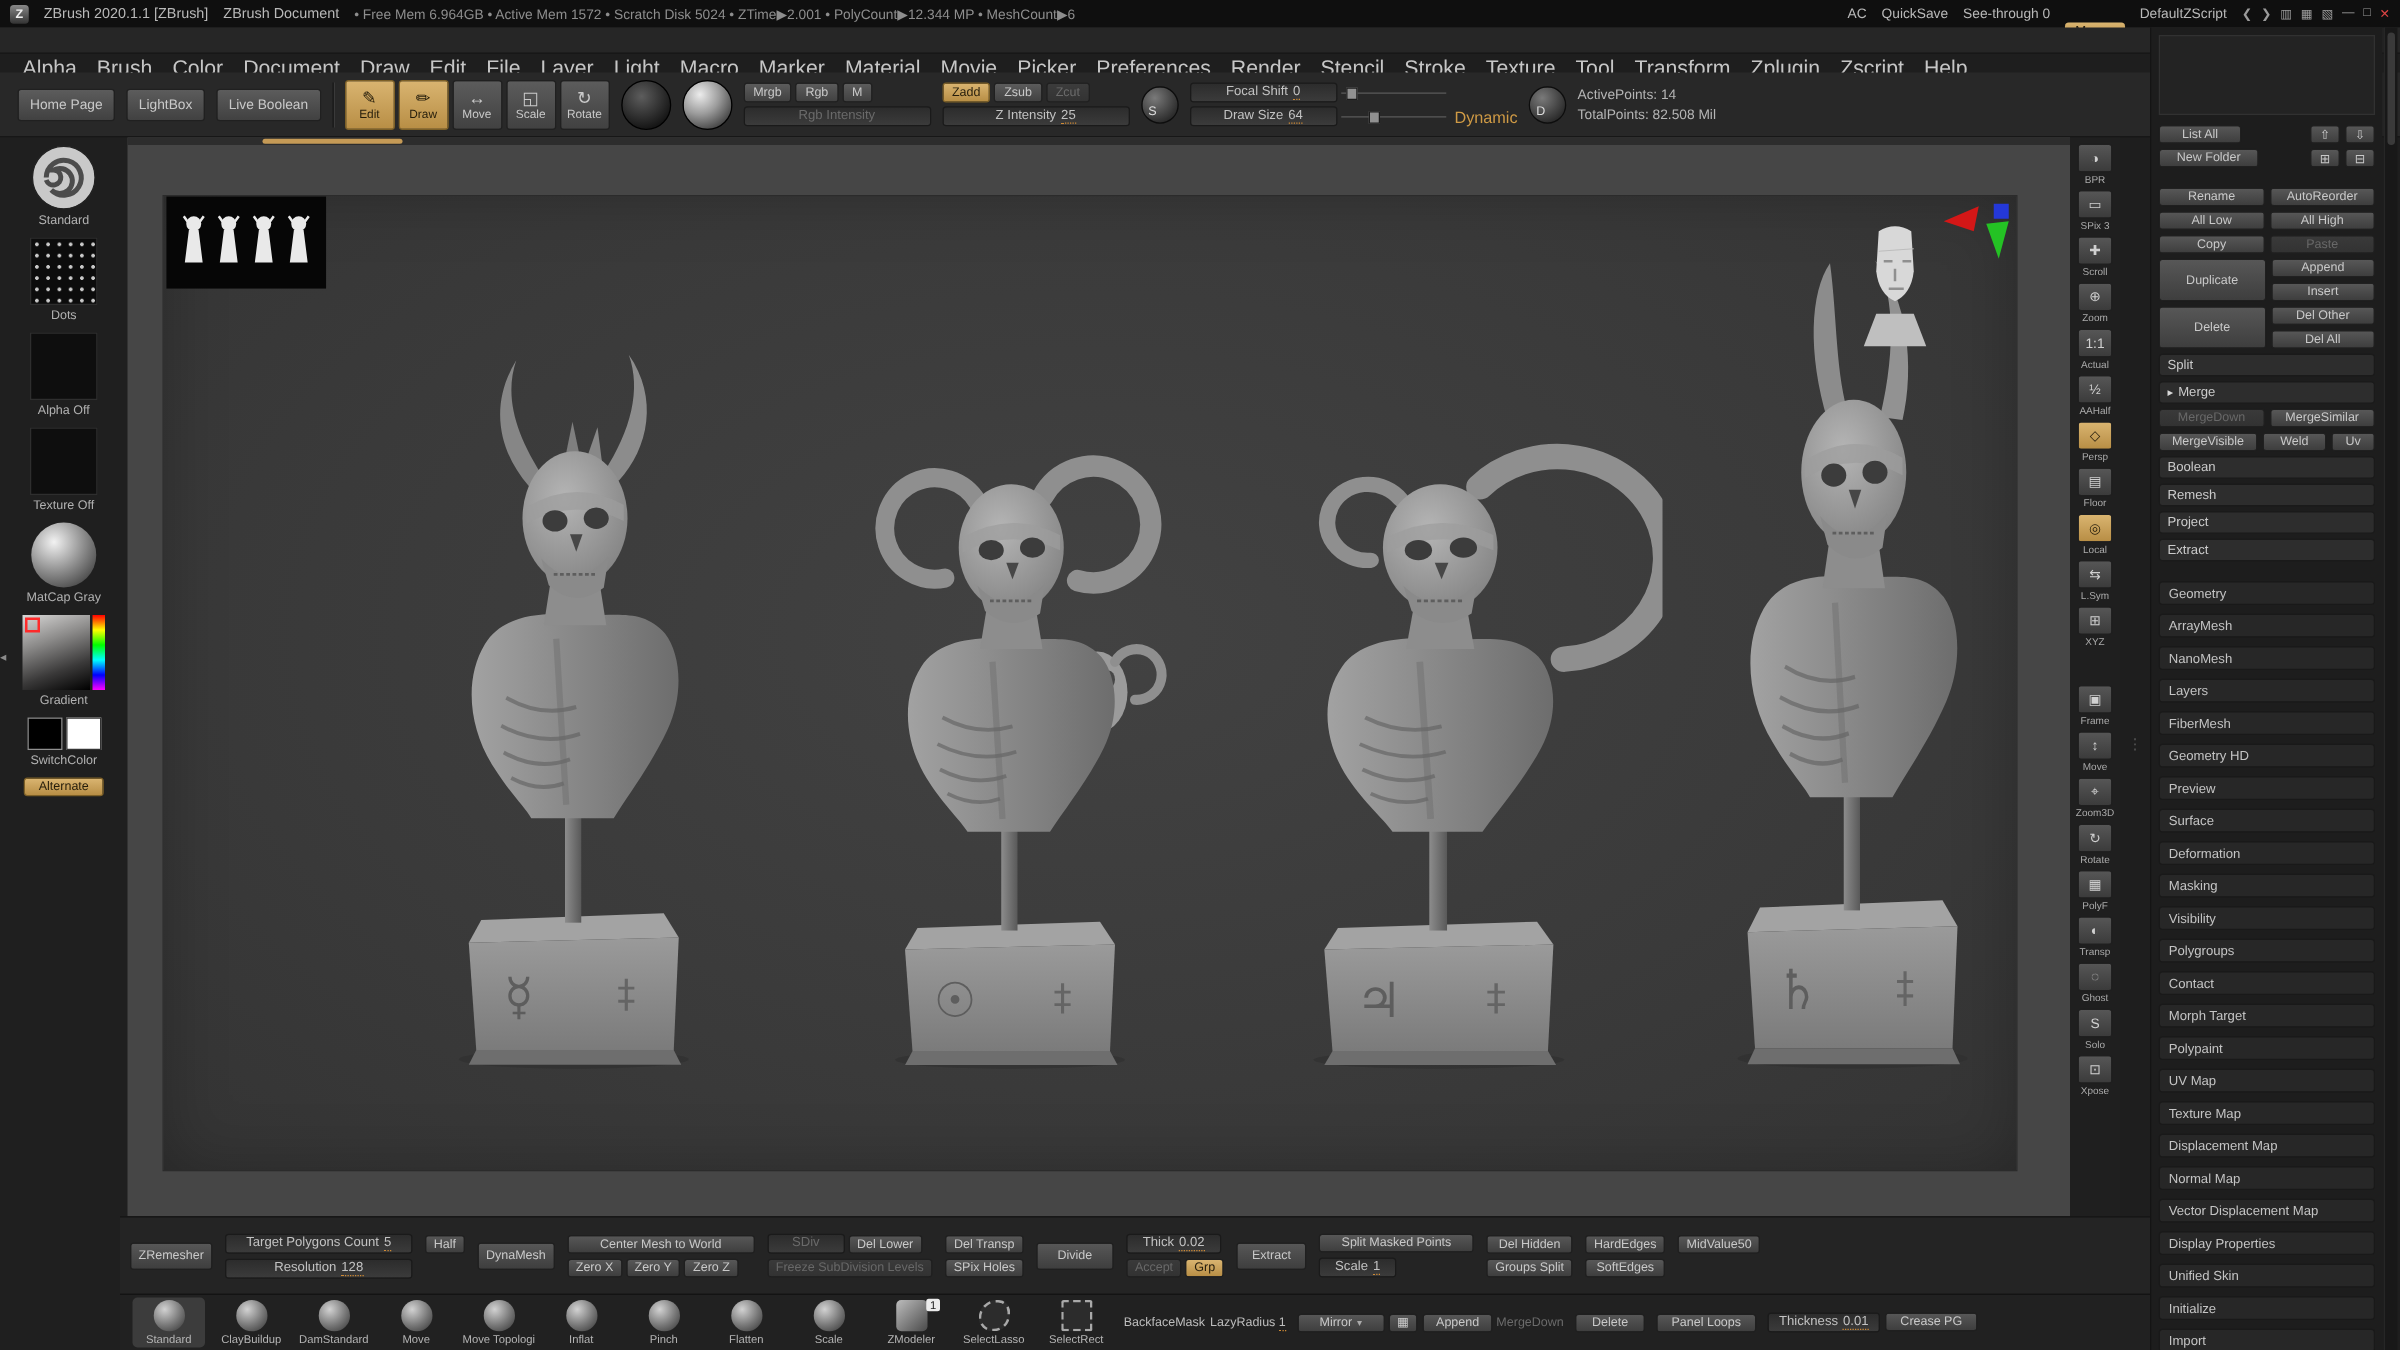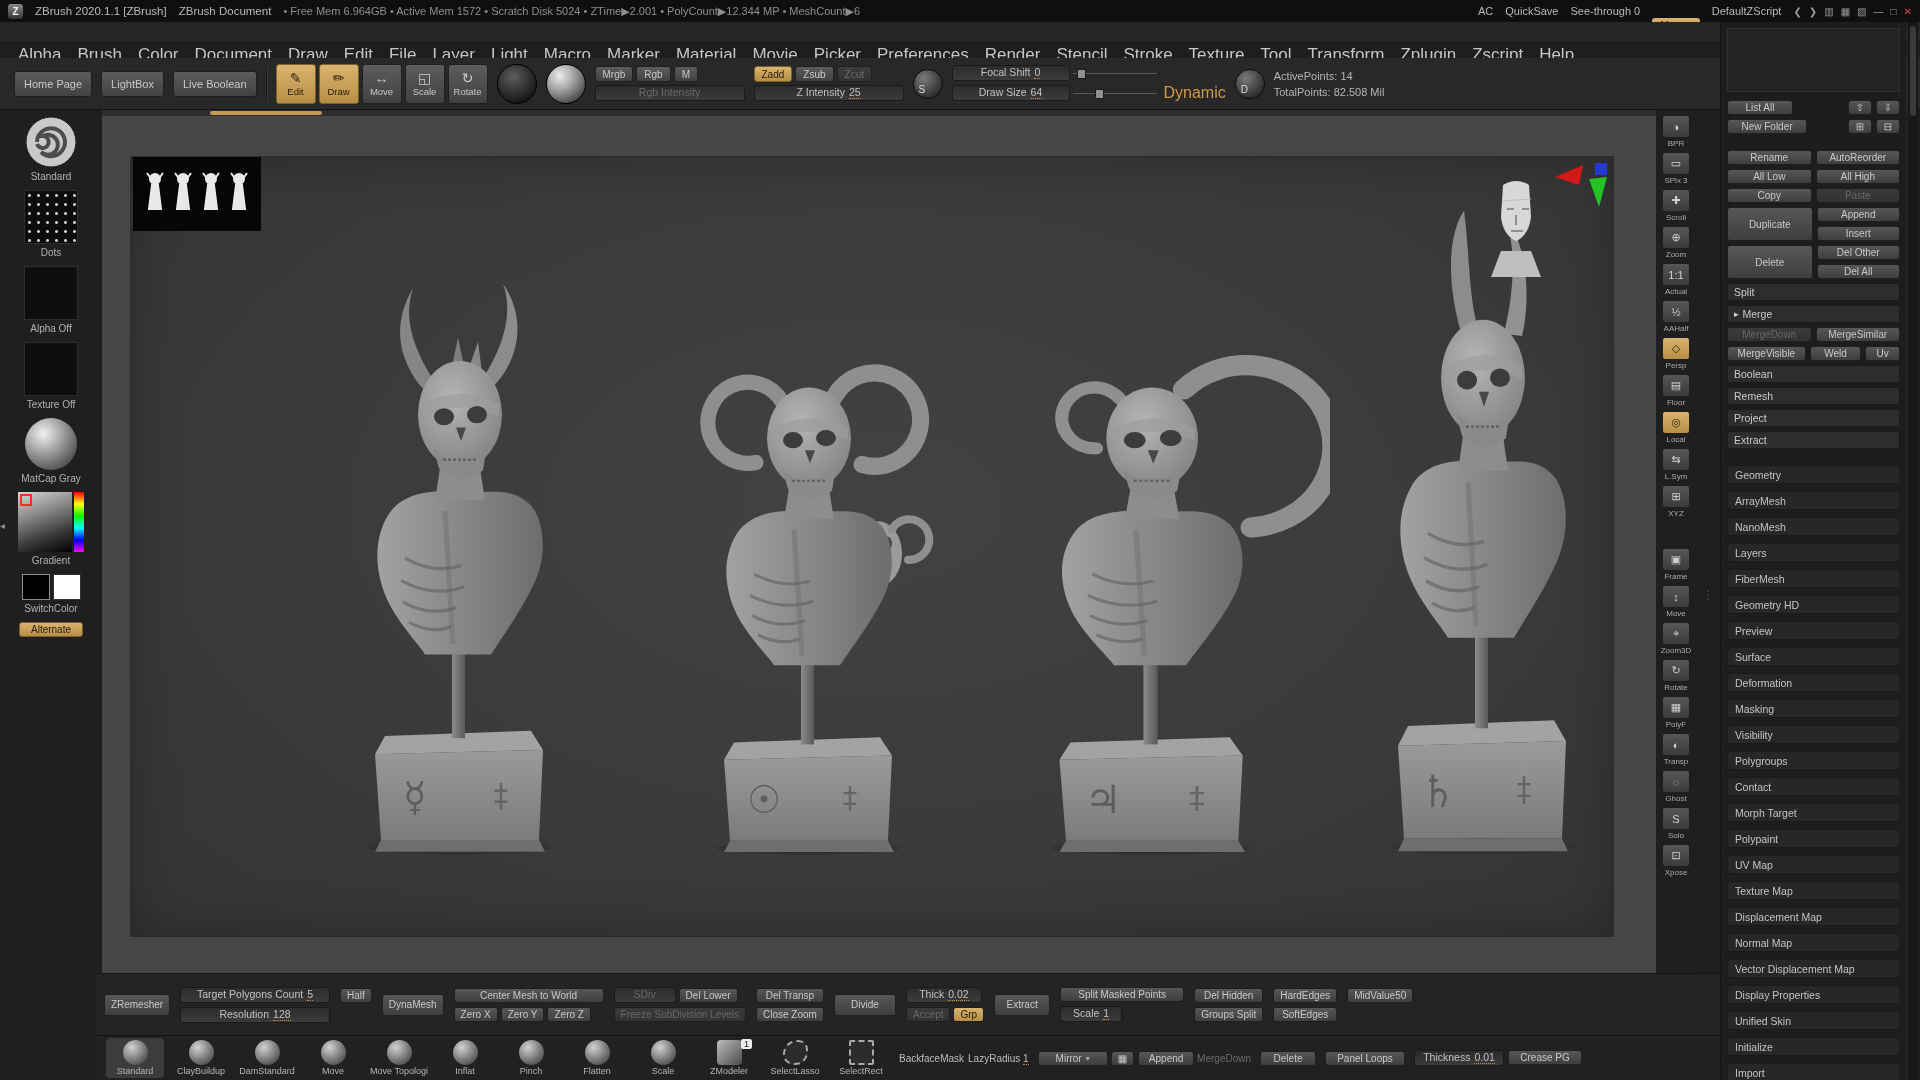--- a/index.html
+++ b/index.html
@@ -55,21 +55,21 @@
   .btn-sm{height:16px;font-size:10px;padding:0 7px;}
   .knob{width:30px;height:30px;border-radius:50%;border:1px solid #0d0d0d;color:#ddd;font-size:10px;
        background:radial-gradient(circle at 35% 30%,#7a7a7a,#2c2c2c 75%);
        display:flex;align-items:flex-end;padding:0 0 3px 5px;box-sizing:border-box;}
   .alpha-orb{width:38px;height:38px;border-radius:50%;border:1px solid #000;
        background:radial-gradient(circle at 40% 32%,#5d5d5d,#161616 75%);}
   .mat-orb{width:38px;height:38px;border-radius:50%;border:1px solid #000;
        background:radial-gradient(circle at 34% 28%,#ececec,#9c9c9c 42%,#1f1f1f 96%);}
   .mini-track{width:84px;height:1px;background:#5a5a5a;position:relative;}
   .mini-track i{position:absolute;top:-4px;width:7px;height:8px;background:#919191;border:1px solid #1c1c1c;}
-  .dyn{color:#cf9a45;font-size:16px;margin-left:4px;}
+  .dyn{color:#cf9a45;font-size:13px;margin-left:4px;}
   .pts{font-size:11px;color:#b5b5b5;gap:4px;}
 
   
   #left-col{position:absolute;top:110px;left:0;width:102px;bottom:0;background:#1f1f1f;display:flex;
        flex-direction:column;align-items:center;padding-top:6px;gap:8px;}
   .shelf-item{display:flex;flex-direction:column;align-items:center;gap:3px;}
   .shelf-label{font-size:10px;color:#b2b2b2;}
   .brush-thumb{width:52px;height:52px;border-radius:50%;overflow:hidden;background:#222;}
   .dots-thumb{width:52px;height:52px;background-color:#0c0c0c;border:1px solid #2e2e2e;
        background-image:radial-gradient(#c9c9c9 1.2px,transparent 1.7px);background-size:9px 9px;}
@@ -719,21 +719,21 @@
       <div class="row">
         <div class="slider w62 disabled">
           <span>SDiv</span>
         </div>
         <div class="gbtn">Del Lower</div>
       </div>
       <div class="gbtn disabled">Freeze SubDivision Levels</div>
     </div>
     <div class="gcol">
       <div class="gbtn">Del Transp</div>
-      <div class="gbtn">Close Zoom</div>
+      <div class="gbtn">SPix Holes</div>
     </div>
     <div class="gbtn h20 w62">Divide</div>
     <div class="gcol">
       <div class="slider w76">
         <span>Thick</span>
         <span class="val">0.02</span>
       </div>
       <div class="row">
         <div class="gbtn disabled">Accept</div>
         <div class="gbtn active">Grp</div>

